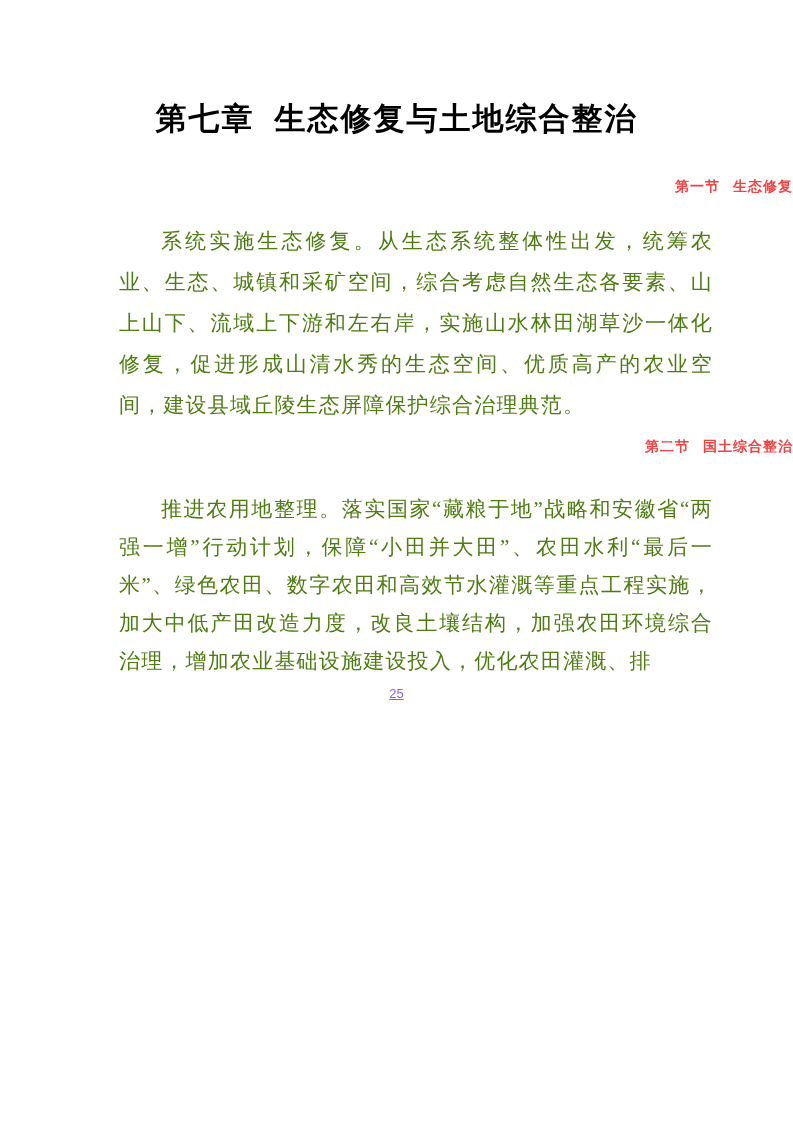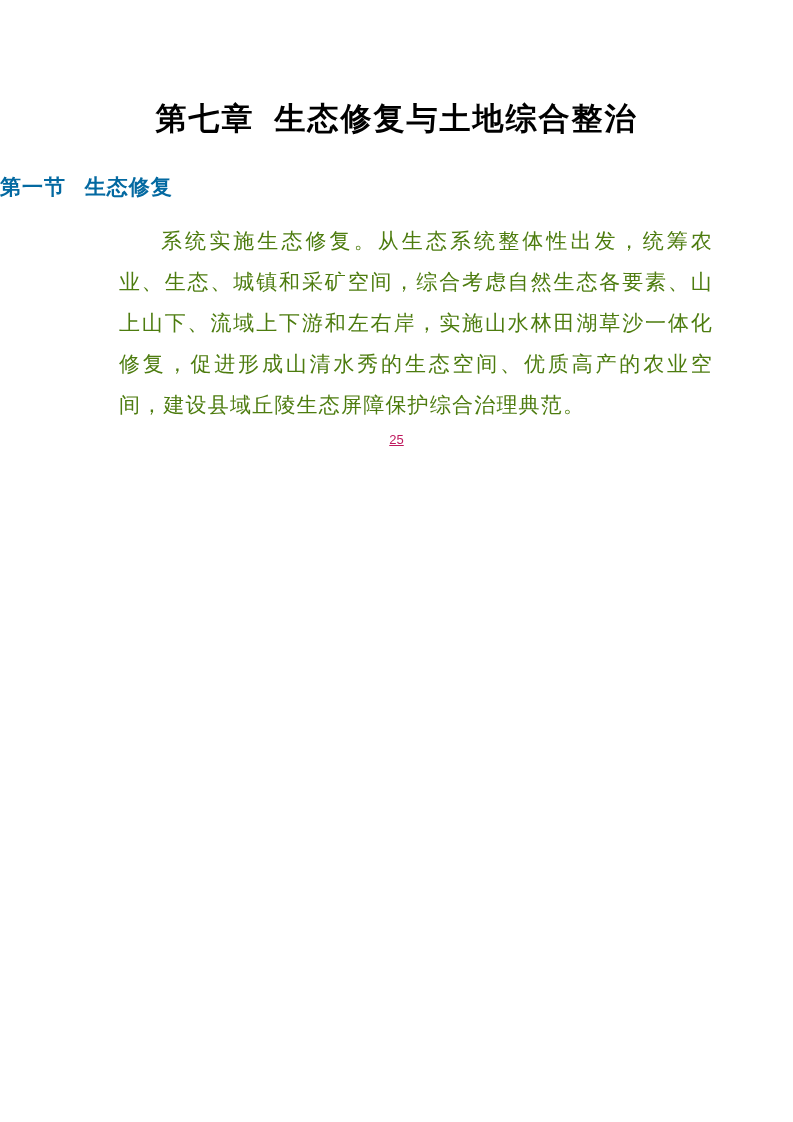--- a/index.html
+++ b/index.html
@@ -20,29 +20,29 @@
     text-align: center;
     font-family: "Liberation Sans", sans-serif;
     font-weight: 700;
     font-size: 31px;
     line-height: 38px;
     letter-spacing: 2px;
     word-spacing: 0.3em;
     color: #000000;
   }
   .section-heading {
-    text-align: left;
+    text-align: right;
     font-family: "Liberation Serif", serif;
     font-weight: 700;
-    font-size: 21px;
+    font-size: 14px;
     line-height: 26px;
     letter-spacing: 1px;
     word-spacing: 0.6em;
     margin-top: 36px;
-    color: #0369a1;
+    color: #ef4444;
   }
   .section-heading.second { margin-top: 8px; }
   .para {
     width: 594px;
     margin-left: 119px;
     font-size: 21px;
     line-height: 41px;
     letter-spacing: 1.2px;
     text-align: justify;
     text-justify: inter-ideograph;
@@ -51,34 +51,36 @@
   }
   .para.first { margin-top: 21px; }
   .para.third { margin-top: 8px; }
   .para.tight { line-height: 38px; margin-top: 30px; }
   .page-number {
     margin-top: 6px;
     text-align: center;
     font-family: "Liberation Sans", sans-serif;
     font-size: 13px;
     line-height: 16px;
-    color: #be185d;
+    color: #8b5cf6;
     text-decoration: underline;
   }
 </style>
 </head>
 <body>
 
 <div class="page">
 
   <h1 class="chapter-title">第七章 生态修复与土地综合整治</h1>
 
   <h2 class="section-heading">第一节 生态修复</h2>
 
   <p class="para first">系统实施生态修复。从生态系统整体性出发，统筹农业、生态、城镇和采矿空间，综合考虑自然生态各要素、山上山下、流域上下游和左右岸，实施山水林田湖草沙一体化修复，促进形成山清水秀的生态空间、优质高产的农业空间，建设县域丘陵生态屏障保护综合治理典范。</p>
 
 
 
+  <h2 class="section-heading second">第二节 国土综合整治</h2>
 
+  <p class="para tight">推进农用地整理。落实国家“藏粮于地”战略和安徽省“两强一增”行动计划，保障“小田并大田”、农田水利“最后一米”、绿色农田、数字农田和高效节水灌溉等重点工程实施，加大中低产田改造力度，改良土壤结构，加强农田环境综合治理，增加农业基础设施建设投入，优化农田灌溉、排</p>
 
   <div class="page-number">25</div>
 
 </div>
 
 </body></html>

